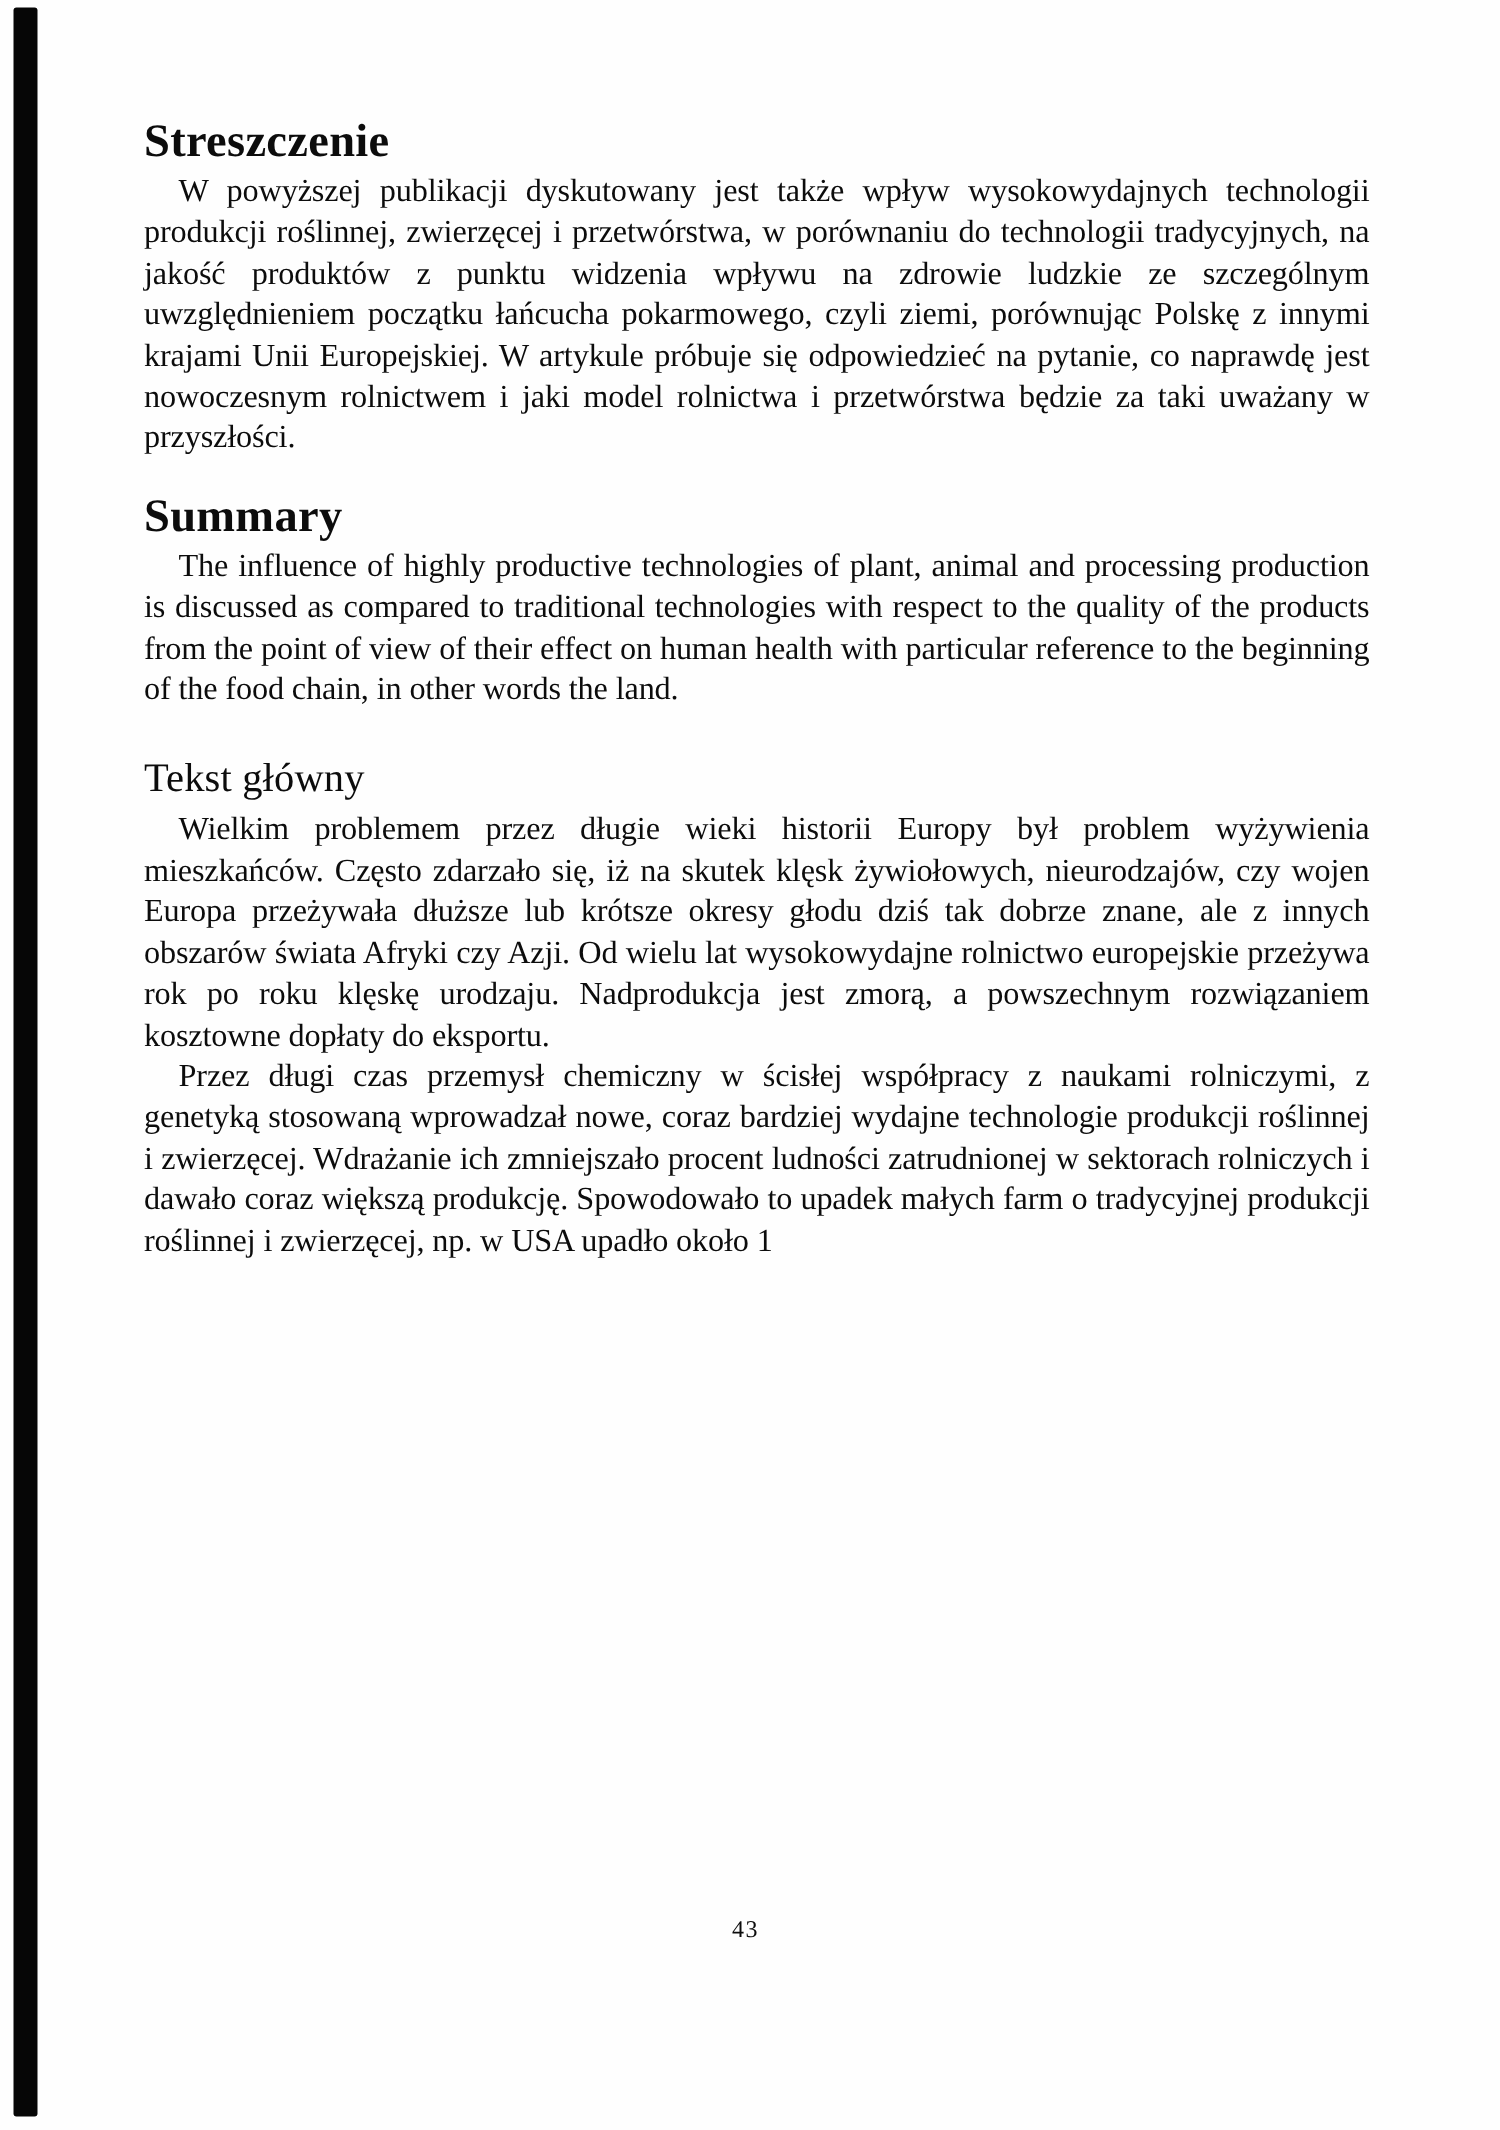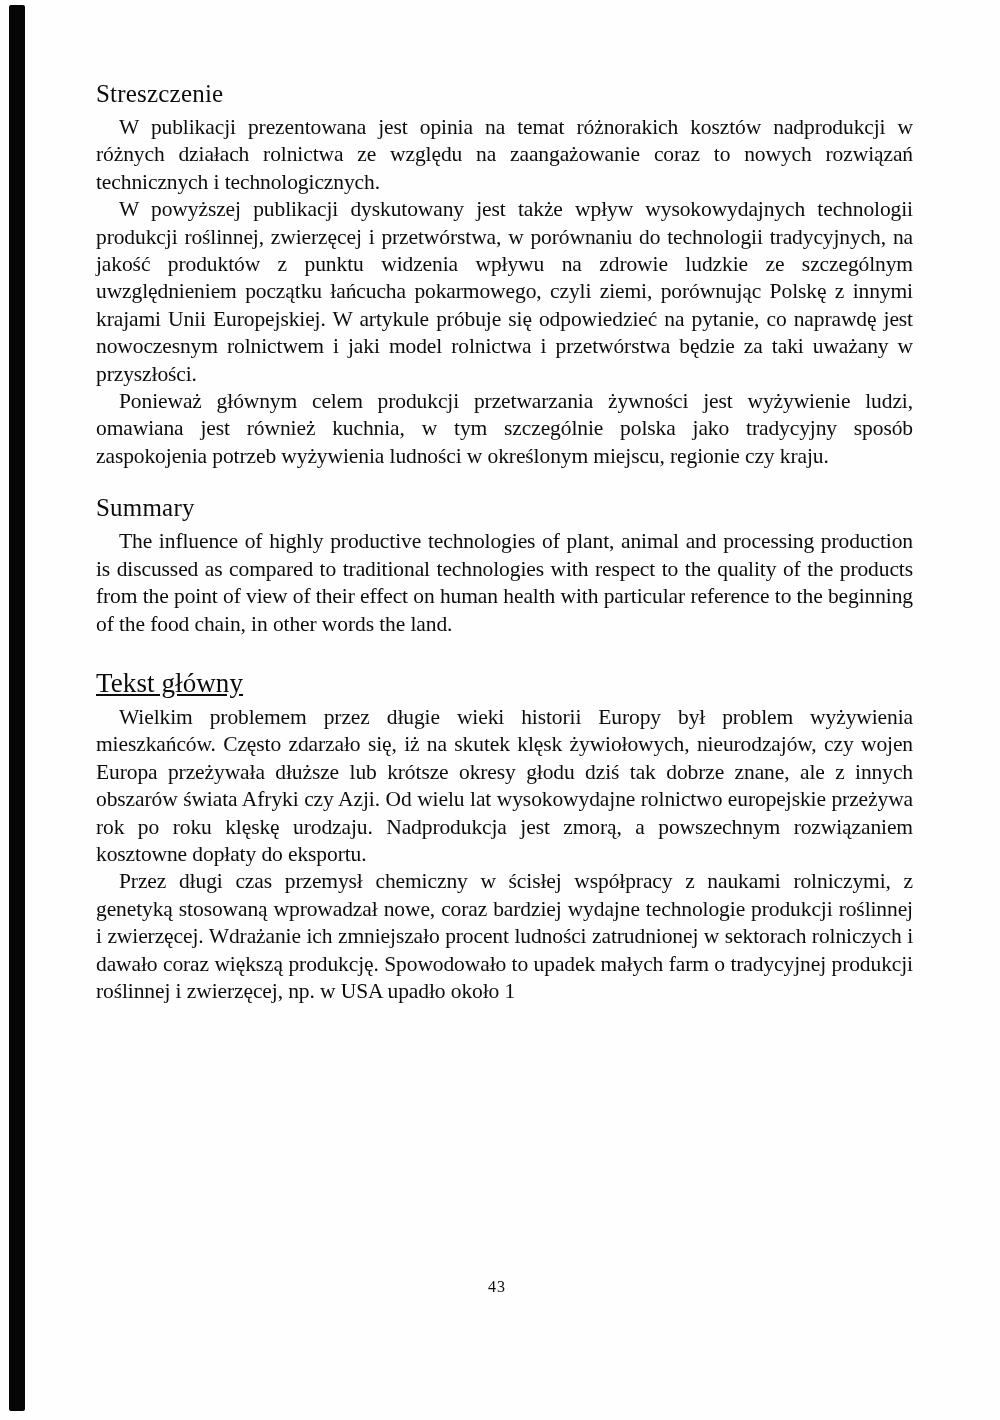--- a/index.html
+++ b/index.html
@@ -26,31 +26,30 @@
     left: 96px;
     top: 0;
     width: 817px;
   }
   .section { margin: 0; }
   .sec-abstract { margin-top: 78px; }
   .sec-summary { margin-top: 22px; }
   .sec-main { margin-top: 30px; }
   .heading {
     margin: 0 0 5px 0;
-    font-size: 25px;
-    font-weight: normal;
+    font-size: 31px;
+    font-weight: bold;
     letter-spacing: 0.2px;
     line-height: 31px;
     text-align: left;
   }
   .main-heading {
     font-weight: normal;
     font-size: 27px;
     letter-spacing: 0.1px;
-    text-decoration: underline;
   }
   .para {
     margin: 0;
     font-size: 21.5px;
     line-height: 27.4px;
     letter-spacing: -0.1px;
     text-align: justify;
     text-indent: 23px;
   }
   .page-number {
@@ -66,23 +65,21 @@
 </head>
 <body>
 
 <div class="page">
   <div class="scan-strip"></div>
 
   <main class="content">
 
     <section class="section sec-abstract">
       <h2 class="heading">Streszczenie</h2>
-      <p class="para">W publikacji prezentowana jest opinia na temat różnorakich kosztów nadprodukcji w różnych działach rolnictwa ze względu na zaangażowanie coraz to nowych rozwiązań technicznych i technologicznych.</p>
       <p class="para">W powyższej publikacji dyskutowany jest także wpływ wysokowydajnych technologii produkcji roślinnej, zwierzęcej i przetwórstwa, w porównaniu do technologii tradycyjnych, na jakość produktów z punktu widzenia wpływu na zdrowie ludzkie ze szczególnym uwzględnieniem początku łańcucha pokarmowego, czyli ziemi, porównując Polskę z innymi krajami Unii Europejskiej. W artykule próbuje się odpowiedzieć na pytanie, co naprawdę jest nowoczesnym rolnictwem i jaki model rolnictwa i przetwórstwa będzie za taki uważany w przyszłości.</p>
-      <p class="para">Ponieważ głównym celem produkcji przetwarzania żywności jest wyżywienie ludzi, omawiana jest również kuchnia, w tym szczególnie polska jako tradycyjny sposób zaspokojenia potrzeb wyżywienia ludności w określonym miejscu, regionie czy kraju.</p>
     </section>
 
     <section class="section sec-summary">
       <h2 class="heading">Summary</h2>
       <p class="para">The influence of highly productive technologies of plant, animal and processing production is discussed as compared to traditional technologies with respect to the quality of the products from the point of view of their effect on human health with particular reference to the beginning of the food chain, in other words the land.</p>
     </section>
 
     <section class="section sec-main">
       <h2 class="heading main-heading">Tekst główny</h2>
       <p class="para">Wielkim problemem przez długie wieki historii Europy był problem wyżywienia mieszkańców. Często zdarzało się, iż na skutek klęsk żywiołowych, nieurodzajów, czy wojen Europa przeżywała dłuższe lub krótsze okresy głodu dziś tak dobrze znane, ale z innych obszarów świata Afryki czy Azji. Od wielu lat wysokowydajne rolnictwo europejskie przeżywa rok po roku klęskę urodzaju. Nadprodukcja jest zmorą, a powszechnym rozwiązaniem kosztowne dopłaty do eksportu.</p>

